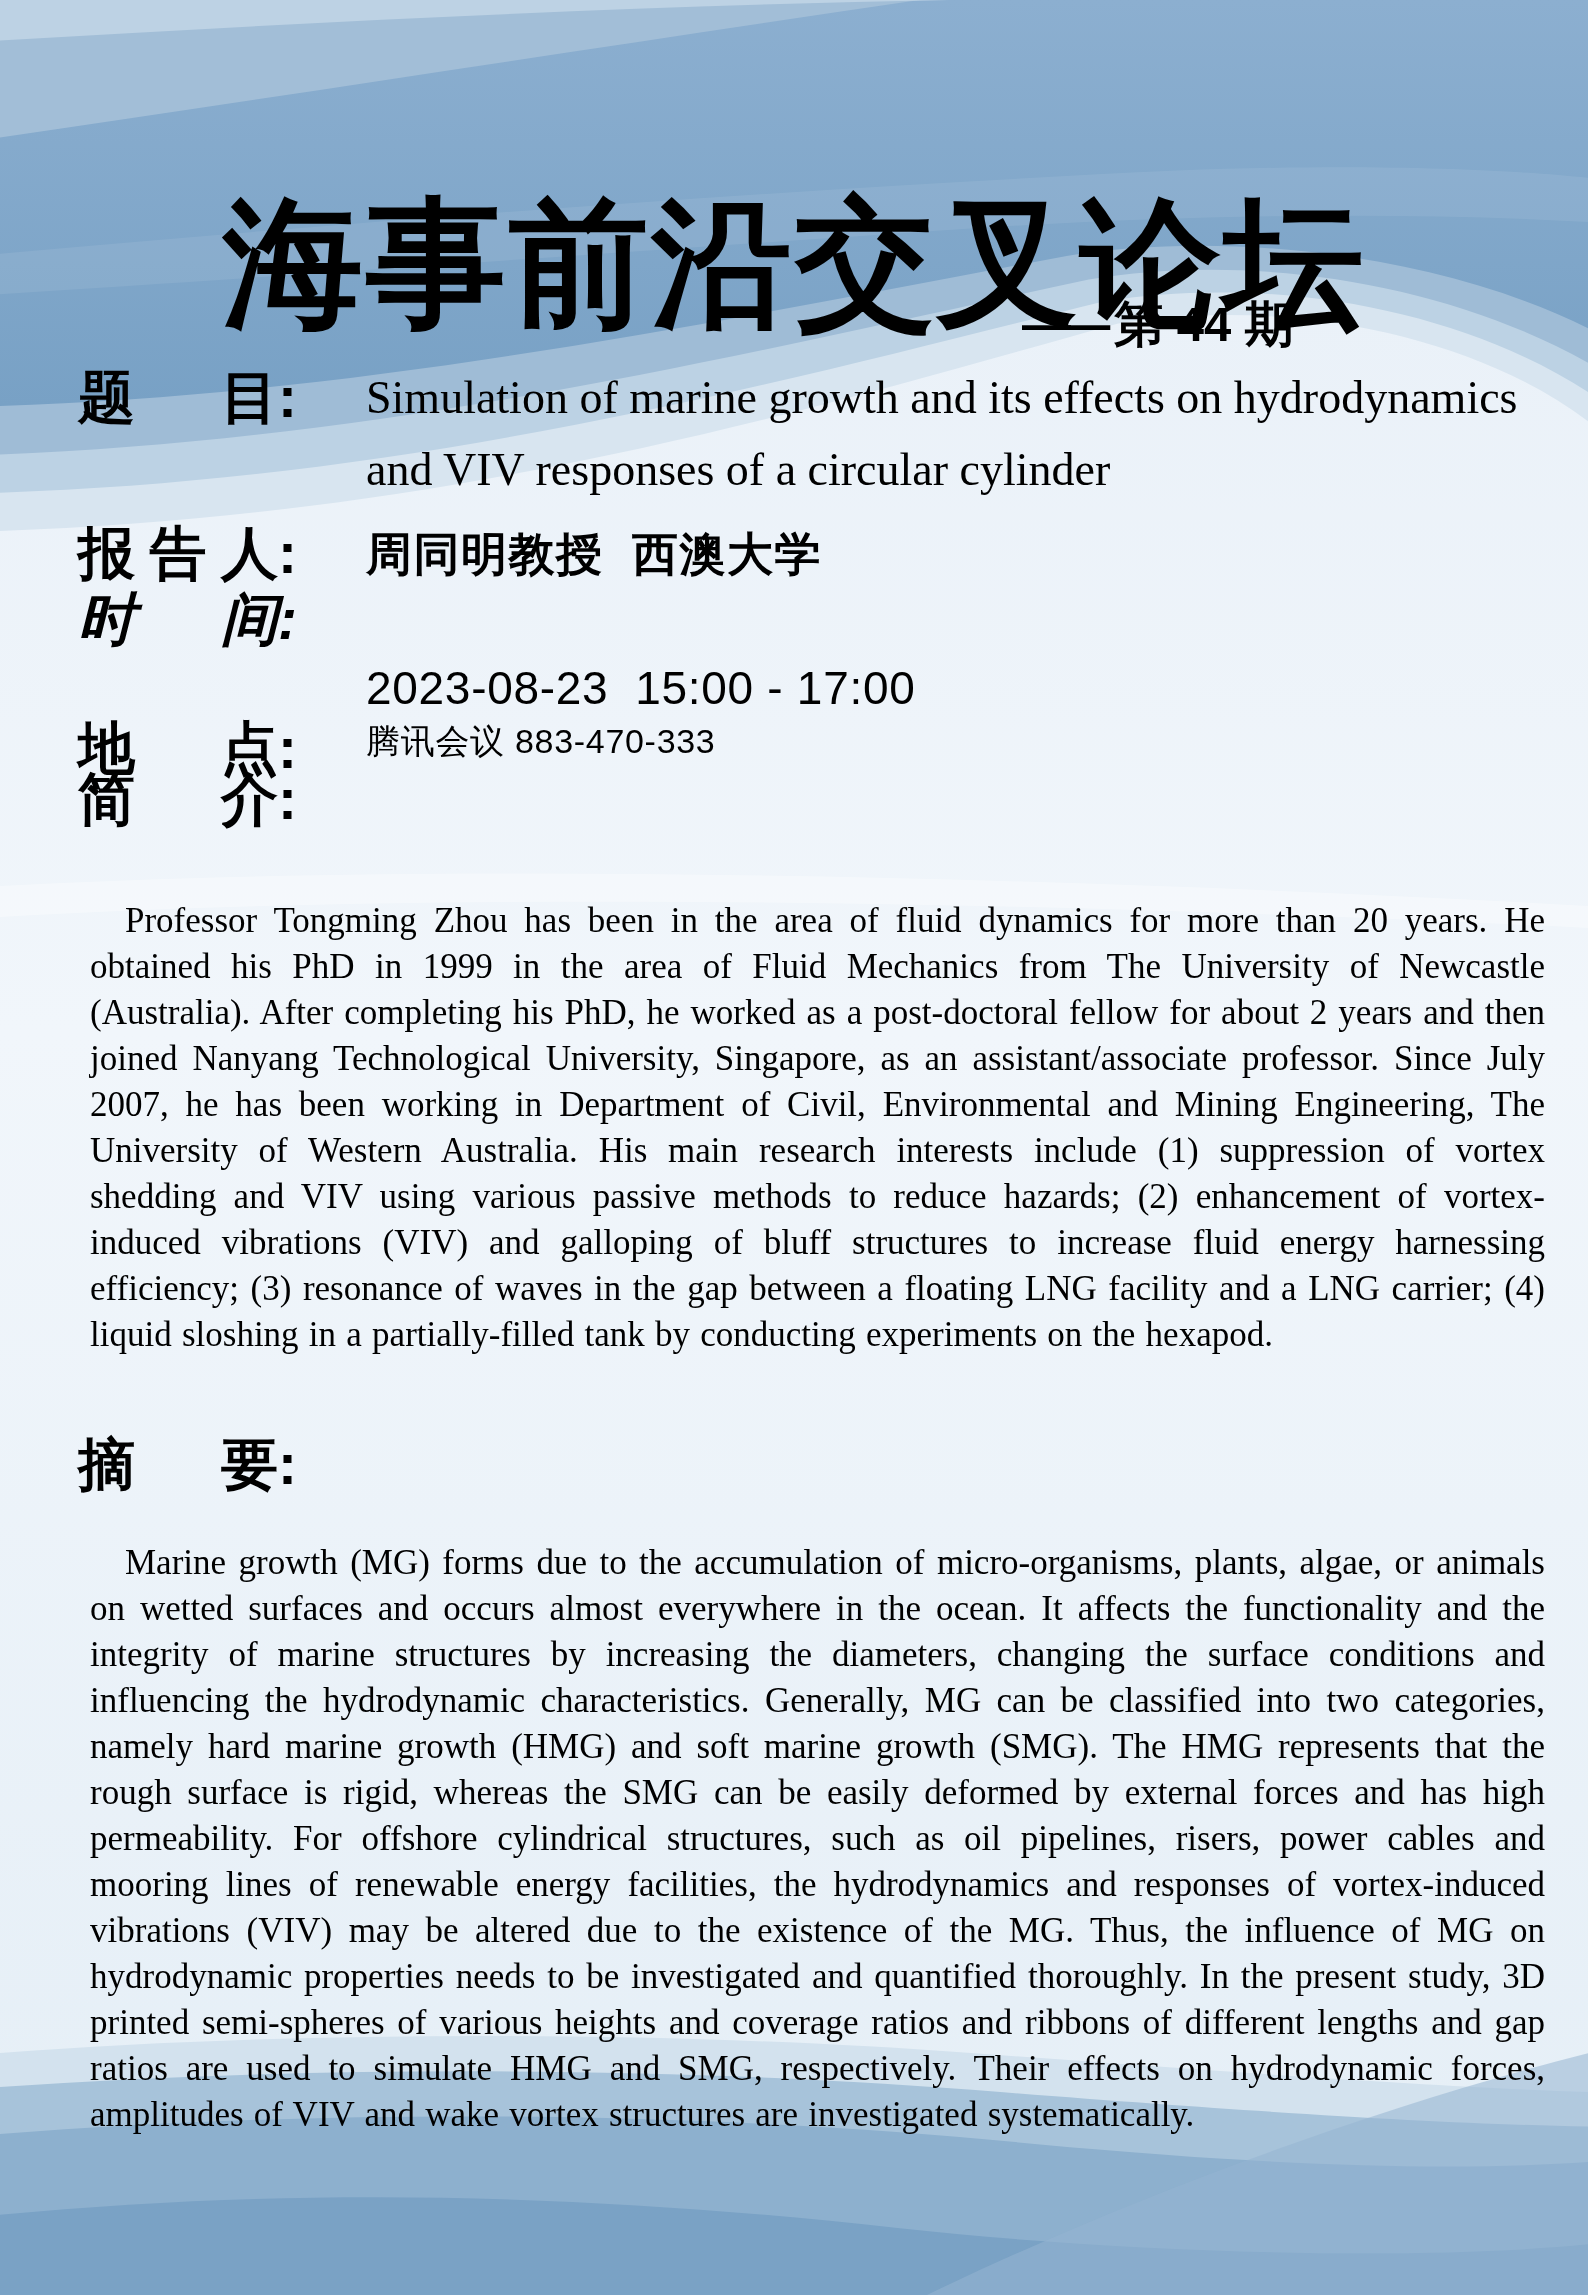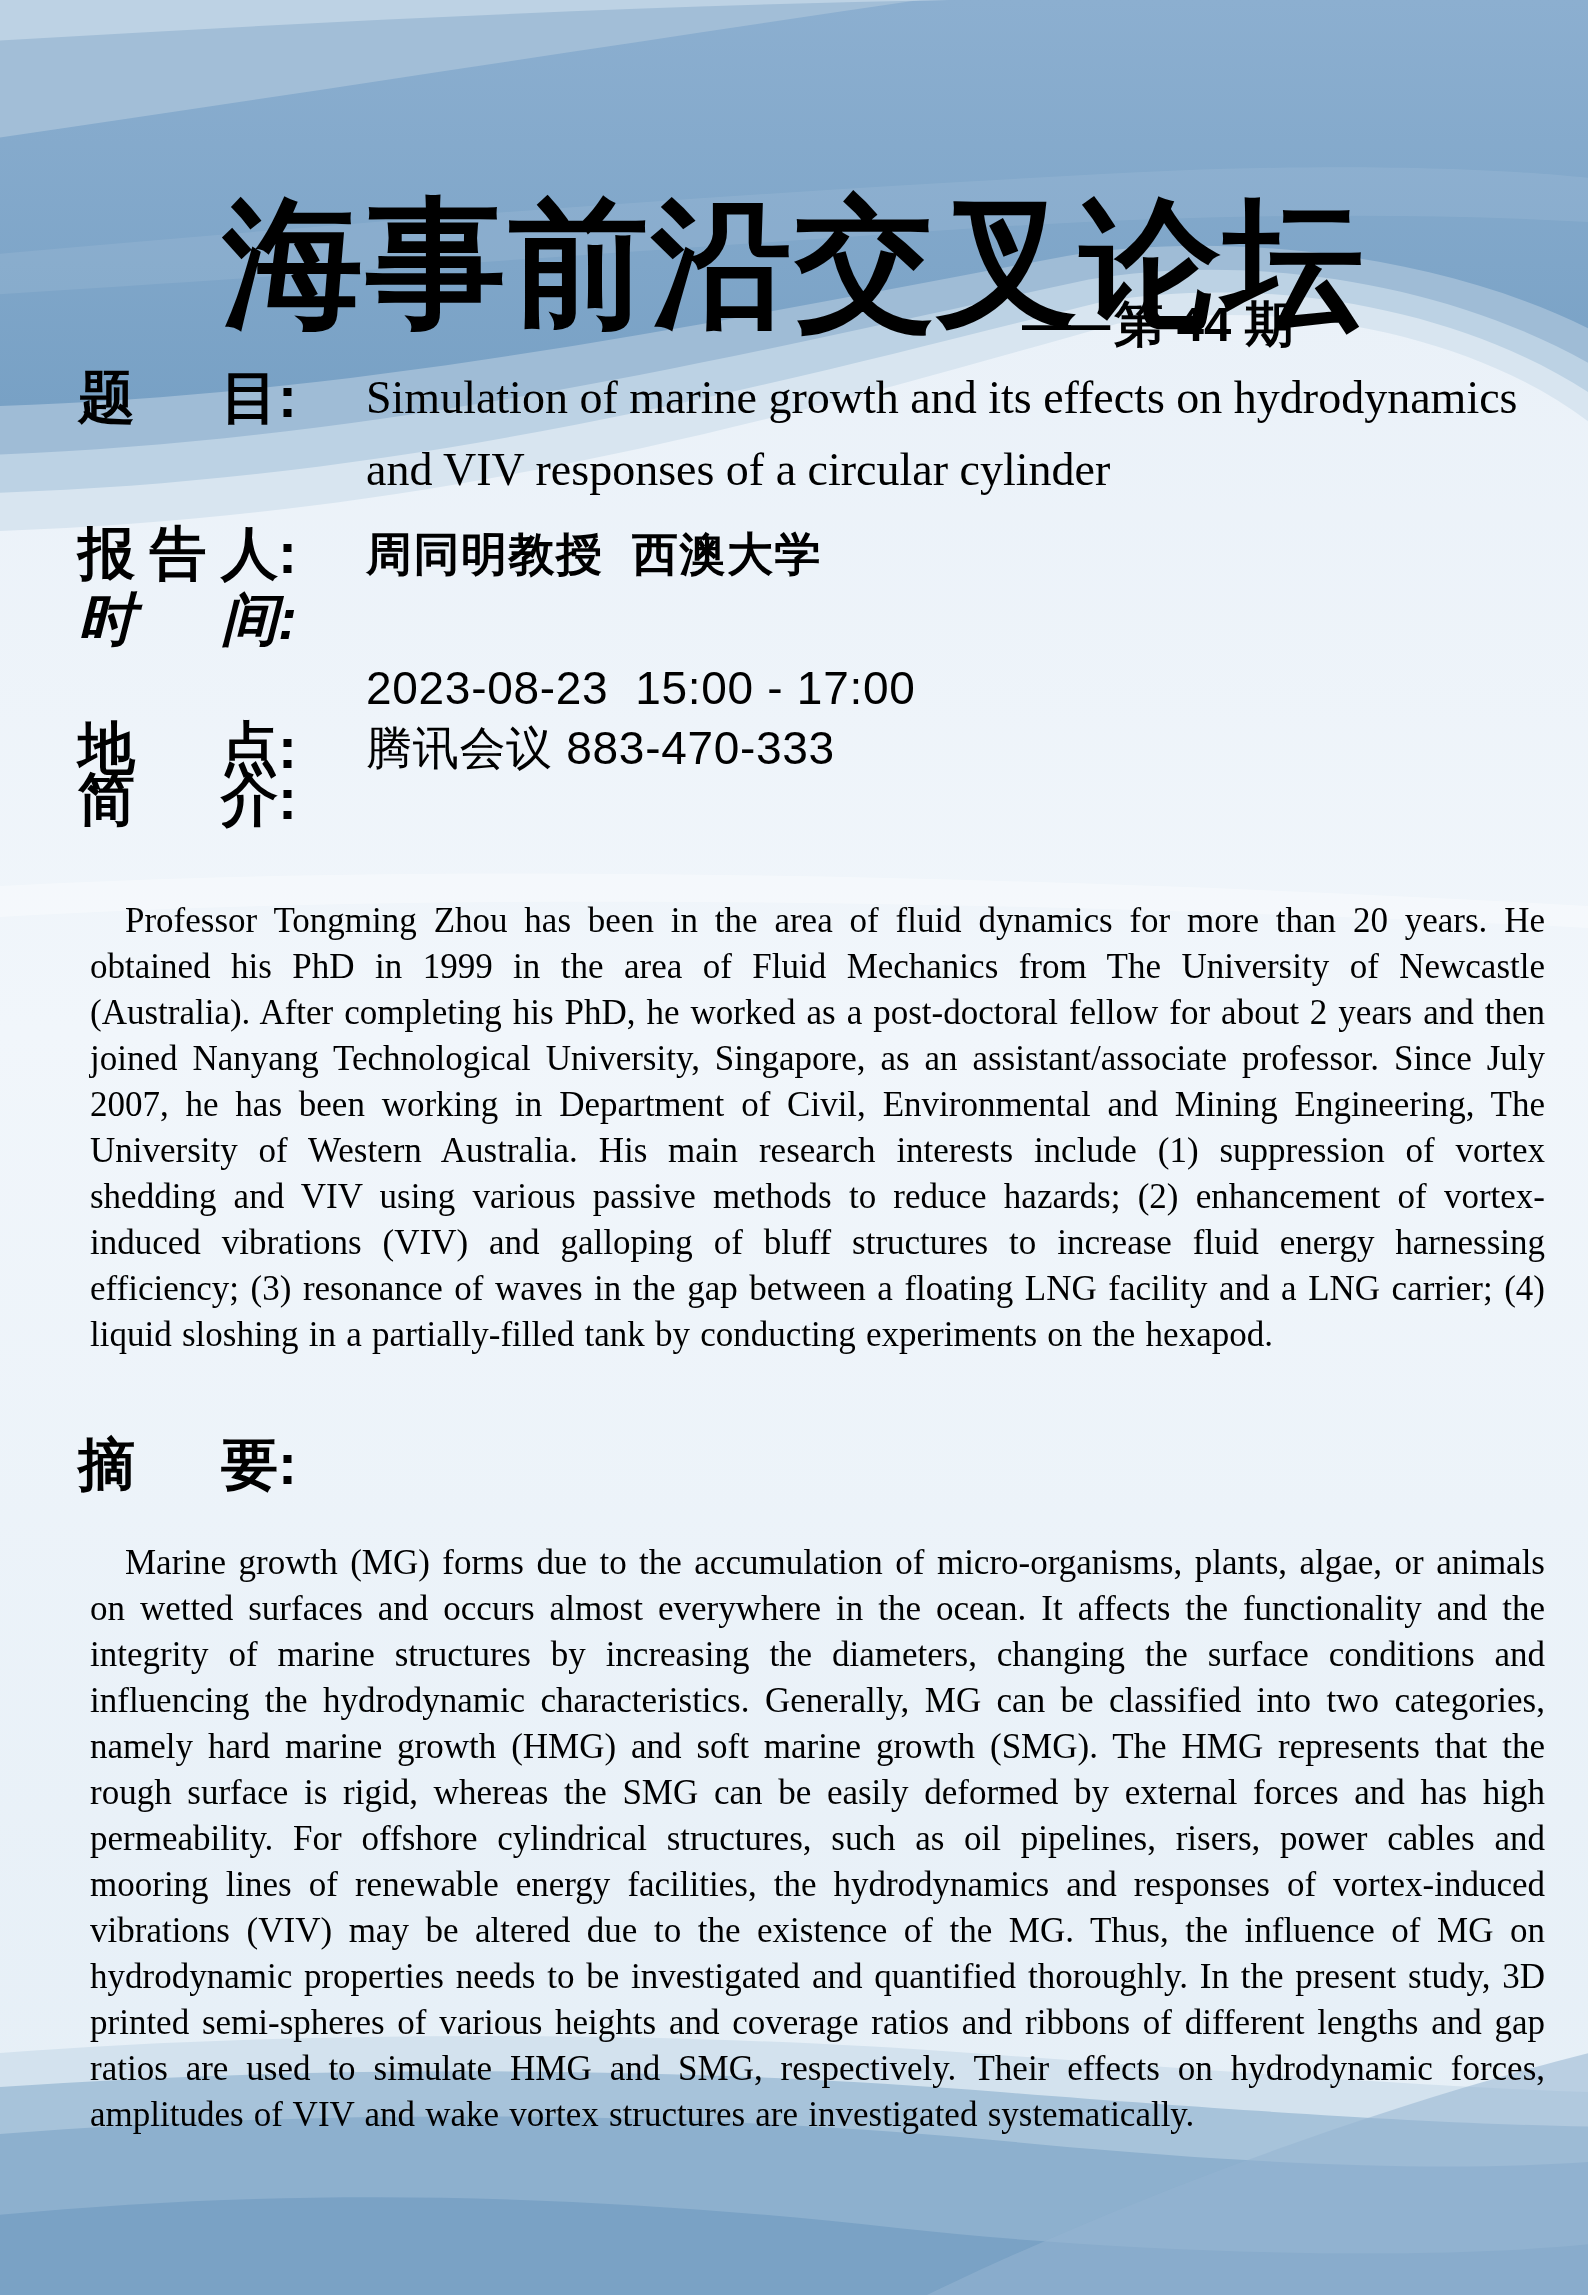--- a/index.html
+++ b/index.html
@@ -28,21 +28,21 @@
     text-align:justify;text-align-last:justify;
   }
   .label-colon{display:inline-block;}
   .row-value{
     position:absolute;left:366px;width:1200px;
     white-space:pre-wrap;
   }
   .val-topic{top:362px;font-family:"Liberation Serif",serif;font-size:46px;line-height:72px;font-weight:normal;}
   .val-speaker{top:527px;font-size:46px;line-height:1.2;font-weight:bold;letter-spacing:1.5px;white-space:pre;}
   .val-time{top:624px;font-size:46px;line-height:1.2;font-weight:normal;letter-spacing:0.7px;white-space:pre;margin-top:37px;}
-  .val-venue{top:721px;font-size:46px;line-height:1.2;font-weight:normal;letter-spacing:0.7px;white-space:pre;}
+  .val-venue{top:721px;font-size:34px;line-height:1.2;font-weight:normal;letter-spacing:0.7px;white-space:pre;}
   .lbl-topic{top:366px;}
   .lbl-speaker{top:522px;}
   .lbl-time{top:588px;font-style:italic;}
   .lbl-venue{top:717px;}
   .lbl-bio{top:768px;}
   .lbl-abstract{top:1433px;}
   .body-para{
     position:absolute;left:78px;width:1455px;
     font-family:"Liberation Serif",serif;font-size:35px;line-height:46px;
     text-align:justify;text-indent:35px;word-spacing:1.5px;margin:12px;

